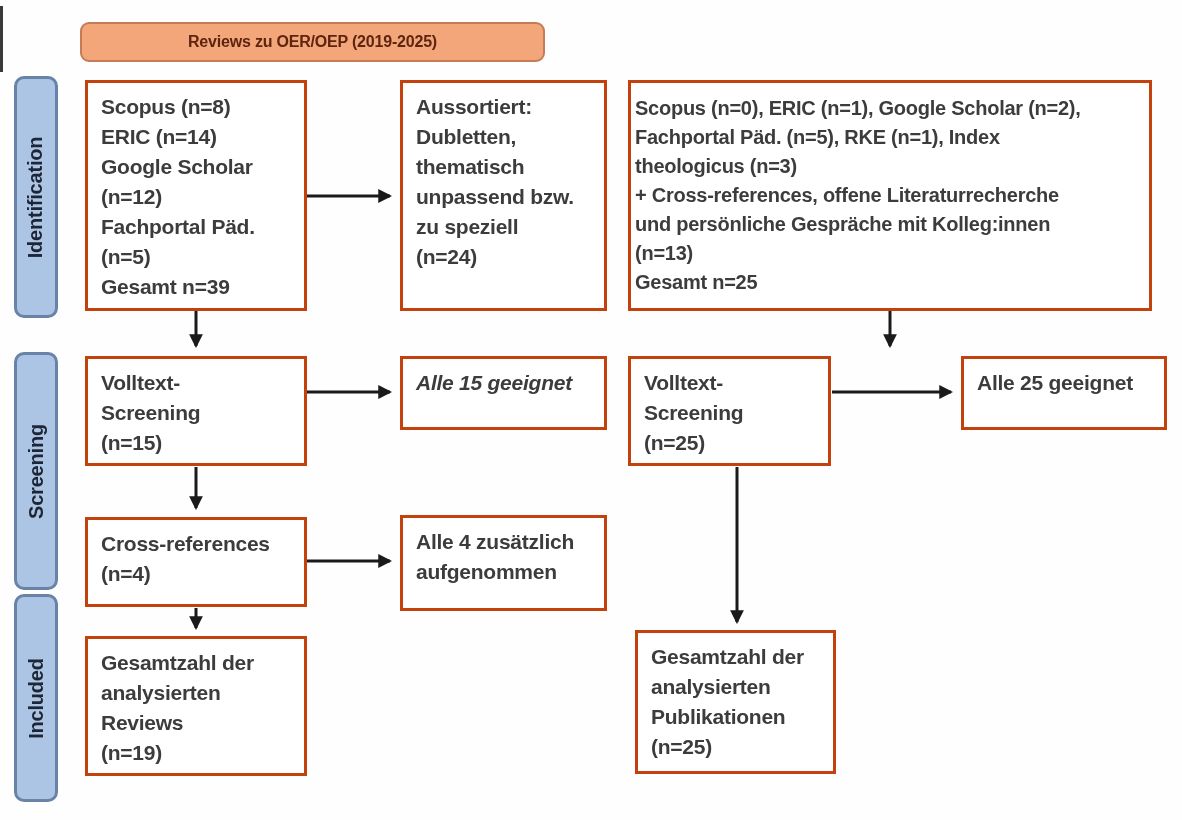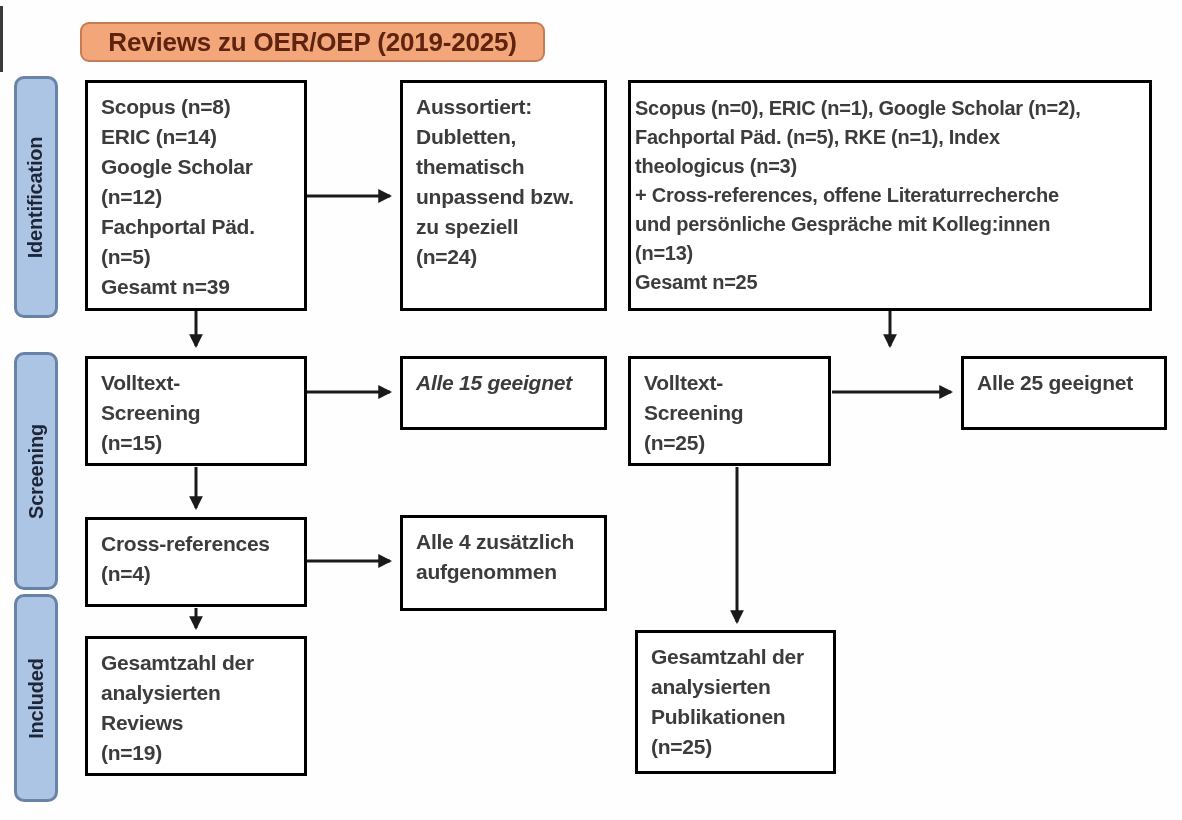--- a/index.html
+++ b/index.html
@@ -23,21 +23,21 @@
   }
   .col-header {
     position: absolute;
     box-sizing: border-box;
     height: 40px;
     background: #f2a67a;
     border: 2px solid #c57c54;
     border-radius: 9px;
     color: #5e2410;
     font-weight: bold;
-    font-size: 26px;
+    font-size: 16px;
     letter-spacing: -0.2px;
     display: flex;
     align-items: center;
     justify-content: center;
     text-align: center;
   }
   .stage-tab {
     position: absolute;
     box-sizing: border-box;
     left: 14px;
@@ -54,21 +54,21 @@
     white-space: nowrap;
     font-weight: bold;
     font-size: 20px;
     color: #1e2536;
     letter-spacing: -0.2px;
   }
   .box {
     position: absolute;
     box-sizing: border-box;
     background: #ffffff;
-    border: 3px solid #000000;
+    border: 3px solid #c2410c;
     color: #3c3c3c;
     font-weight: bold;
     white-space: pre-line;
     padding: 9px 13px;
     letter-spacing: -0.25px;
   }
   .fs21 { font-size: 21px; line-height: 30px; }
   .fs20 { font-size: 20px; line-height: 29px; }
   .arrows {
     position: absolute;

